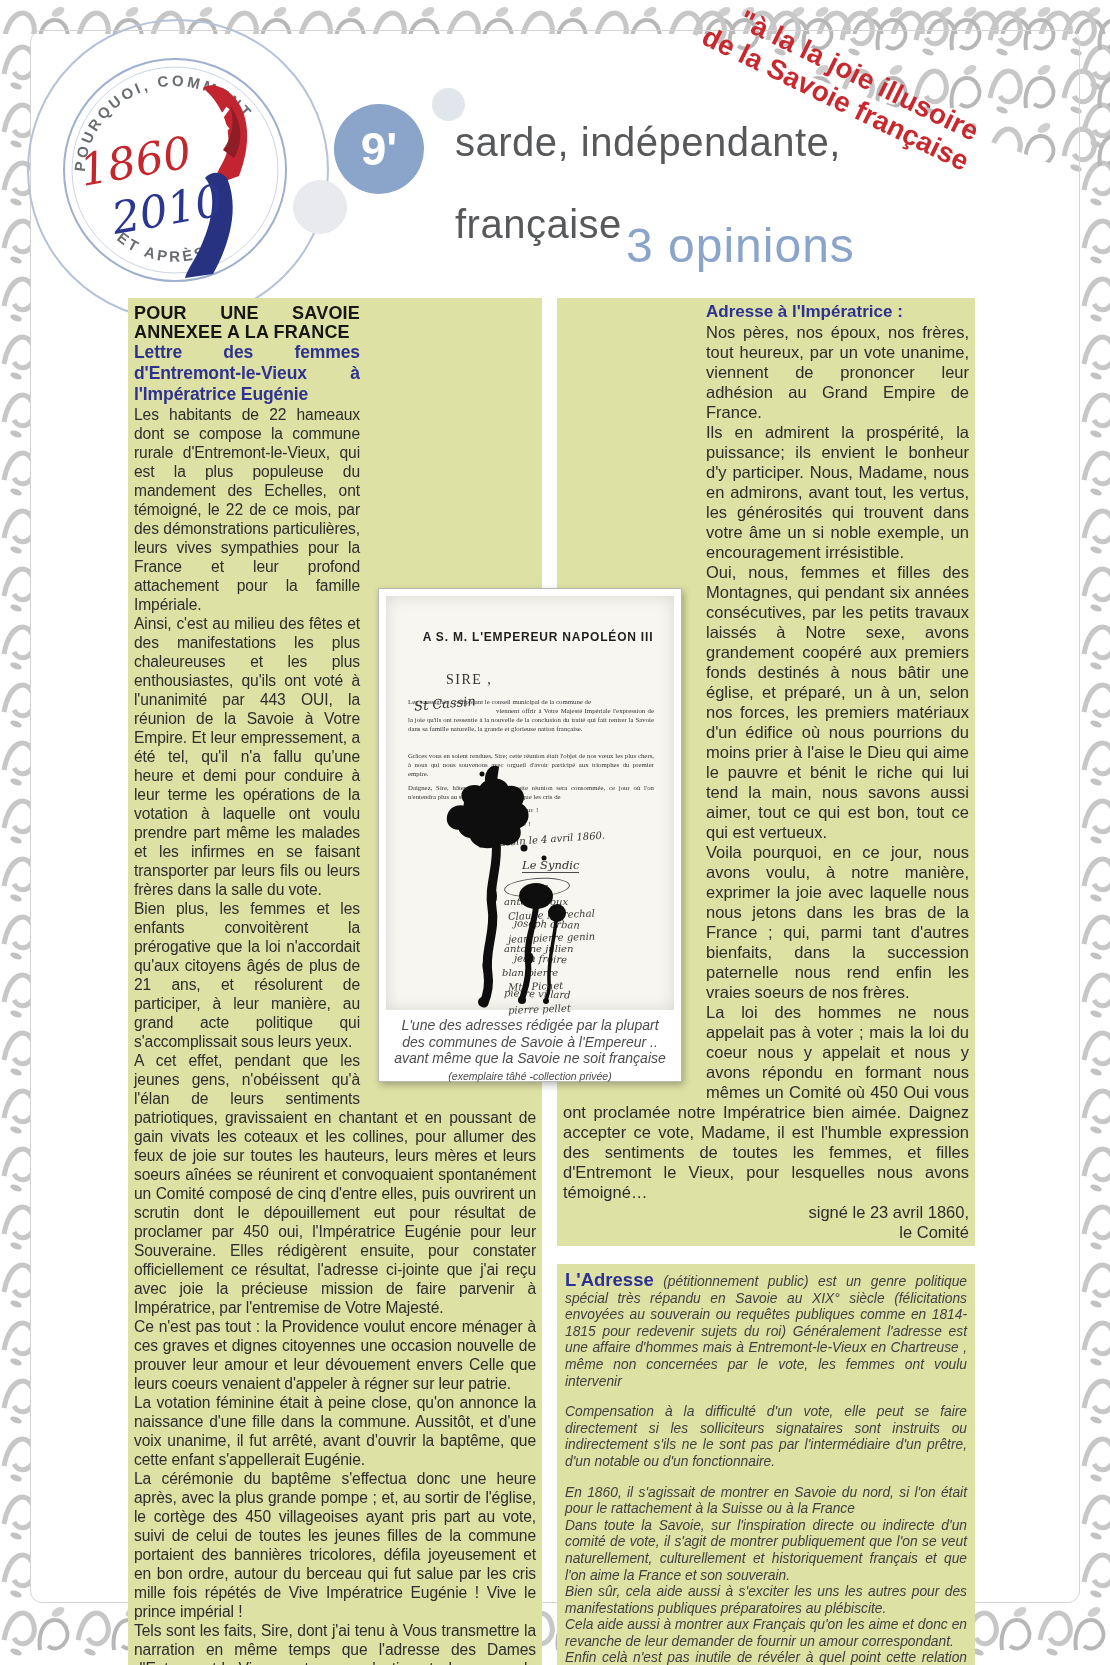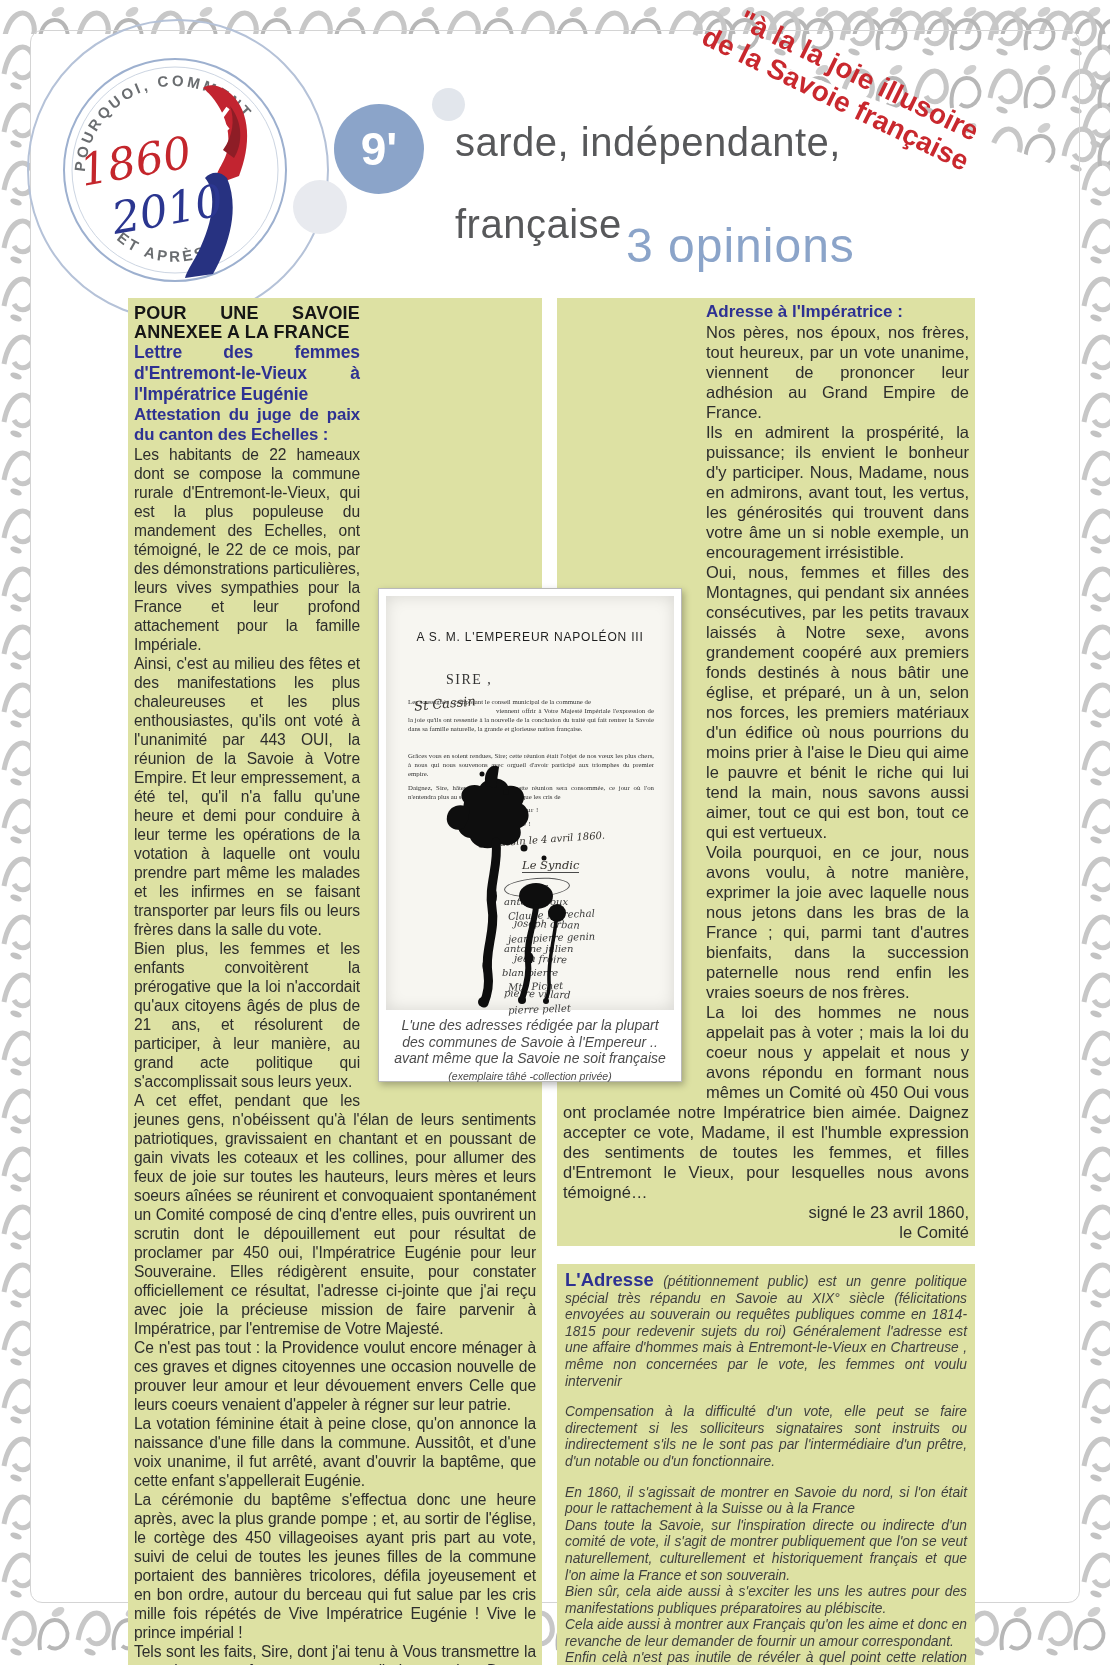--- a/index.html
+++ b/index.html
@@ -54,22 +54,22 @@
   .spacer-r{float:left;width:137px;height:498px;margin:286px 12px 6px -6px;}
   .signed{text-align:right;}
   .sec2 .gap{margin-top:14px;}
   .lead-term{color:var(--heading_blue);font-weight:bold;font-style:normal;font-size:18.5px;}
   
   .doc-box{position:absolute;left:378px;top:588px;width:302px;height:492px;background:#fff;
            border:1px solid #b9b9b9;box-shadow:2px 3px 7px rgba(0,0,0,.28);z-index:6;}
   .photo{position:absolute;left:7px;top:7px;width:288px;height:414px;background:#f7f6f1;
          box-shadow:inset 0 0 16px rgba(0,0,0,.13);font-family:"Liberation Serif",serif;
          color:#333;}
-  .doc-header{position:absolute;top:34px;left:0;width:100%;text-align:center;
-              font-family:"Liberation Sans",sans-serif;font-weight:normal;font-size:12px;
+  .doc-header{position:absolute;top:34px;left:8px;width:100%;text-align:center;
+              font-family:"Liberation Sans",sans-serif;font-weight:bold;font-size:12px;
               letter-spacing:.8px;color:#1f1f1f;}
   .doc-sire{position:absolute;top:76px;left:52px;font-size:14px;letter-spacing:1.5px;padding-left:8px;}
   .doc-p{position:absolute;left:22px;width:246px;font-size:6.8px;line-height:9.2px;
          text-align:justify;}
   .p1{top:94px;} .p2{top:148px;} .p3{top:180px;}
   .hw-gap{display:inline-block;width:88px;}
   .hw{font-family:"DejaVu Serif",serif;font-style:italic;color:#33302c;position:absolute;}
   .hw-name{top:100px;left:28px;font-size:13px;transform:rotate(-5deg);}
   .vive{position:absolute;font-size:7px;letter-spacing:.5px;}
   .vive1{top:210px;left:112px;} .vive2{top:224px;left:110px;}
@@ -200,21 +200,20 @@
 
   <div class="diagonal">
     <span class="l1">"à la la joie illusoire</span>
     <span class="l2">de la Savoie française</span>
   </div>
 
   <div class="col col-left">
     <div class="spacer-l"></div>
     <p class="caps-title">POUR UNE SAVOIE ANNEXEE A LA FRANCE</p>
     <p class="blue-head h-lettre">Lettre des femmes d'Entremont-le-Vieux à l'Impératrice Eugénie</p>
-    <p class="blue-head h-attest">Attestation du juge de paix du canton des Echelles :</p>
     <p>Les habitants de 22 hameaux dont se compose la commune rurale d'Entremont-le-Vieux, qui est la plus populeuse du mandement des Echelles, ont témoigné, le 22 de ce mois, par des démonstrations particulières, leurs vives sympathies pour la France et leur profond attachement pour la famille Impériale.</p>
     <p>Ainsi, c'est au milieu des fêtes et des manifestations les plus chaleureuses et les plus enthousiastes, qu'ils ont voté à l'unanimité par 443 OUI, la réunion de la Savoie à Votre Empire. Et leur empressement, a été tel, qu'il n'a fallu qu'une heure et demi pour conduire à leur terme les opérations de la votation à laquelle ont voulu prendre part même les malades et les infirmes en se faisant transporter par leurs fils ou leurs frères dans la salle du vote.</p>
     <p>Bien plus, les femmes et les enfants convoitèrent la prérogative que la loi n'accordait qu'aux citoyens âgés de plus de 21 ans, et résolurent de participer, à leur manière, au grand acte politique qui s'accomplissait sous leurs yeux.</p>
     <p>A cet effet, pendant que les jeunes gens, n'obéissent qu'à l'élan de leurs sentiments patriotiques, gravissaient en chantant et en poussant de gain vivats les coteaux et les collines, pour allumer des feux de joie sur toutes les hauteurs, leurs mères et leurs soeurs aînées se réunirent et convoquaient spontanément un Comité composé de cinq d'entre elles, puis ouvrirent un scrutin dont le dépouillement eut pour résultat de proclamer par 450 oui, l'Impératrice Eugénie pour leur Souveraine. Elles rédigèrent ensuite, pour constater officiellement ce résultat, l'adresse ci-jointe que j'ai reçu avec joie la précieuse mission de faire parvenir à Impératrice, par l'entremise de Votre Majesté.</p>
     <p>Ce n'est pas tout : la Providence voulut encore ménager à ces graves et dignes citoyennes une occasion nouvelle de prouver leur amour et leur dévouement envers Celle que leurs coeurs venaient d'appeler à régner sur leur patrie.</p>
     <p>La votation féminine était à peine close, qu'on annonce la naissance d'une fille dans la commune. Aussitôt, et d'une voix unanime, il fut arrêté, avant d'ouvrir la baptême, que cette enfant s'appellerait Eugénie.</p>
     <p>La cérémonie du baptême s'effectua donc une heure après, avec la plus grande pompe ; et, au sortir de l'église, le cortège des 450 villageoises ayant pris part au vote, suivi de celui de toutes les jeunes filles de la commune portaient des bannières tricolores, défila joyeusement et en bon ordre, autour du berceau qui fut salue par les cris mille fois répétés de Vive Impératrice Eugénie ! Vive le prince impérial !</p>
     <p>Tels sont les faits, Sire, dont j'ai tenu à Vous transmettre la narration en même temps que l'adresse des Dames d'Entremont-le-Vieux: et, en m'estimant heureux de pouvoir joindre aux sentiments exprimés dans cette adresse, les témoignages bien sincères de mon dévouement sans bornes.</p>
   </div>
 

